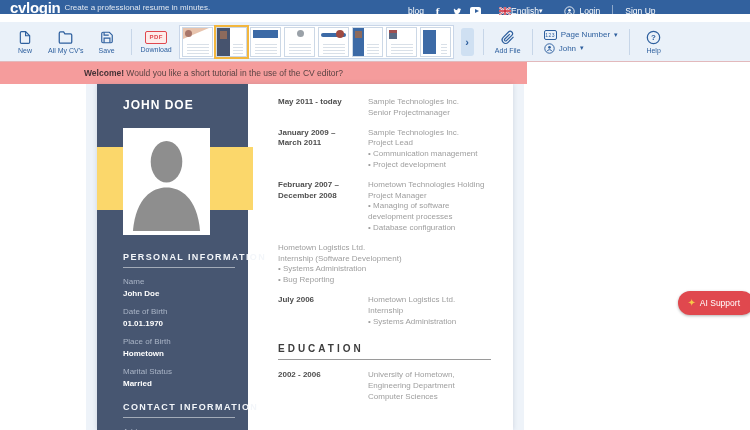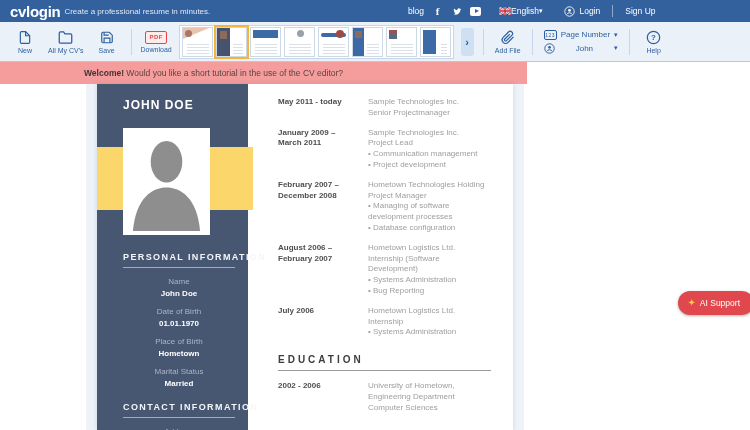--- a/index.html
+++ b/index.html
@@ -5,21 +5,21 @@
   :root{
     --navbar-blue:#32619e; --toolbar-bg:#eaf1f9; --tool-blue:#2d5f9e;
     --pink:#f59c9c; --navy:#2b3850; --sidebar:#475671; --yellow:#fbd76b;
     --red:#e0484e; --label-blue:#a9b4c6;
   }
   *{margin:0;padding:0;box-sizing:border-box;}
   html,body{width:750px;height:430px;overflow:hidden;}
   body{font-family:"Liberation Sans",sans-serif;background:#fff;position:relative;}
 
   
-  .navbar{position:absolute;top:0;left:0;width:750px;height:22px;background:var(--navbar-blue);
+  .navbar{position:absolute;top:0;left:0;width:750px;height:14px;background:var(--navbar-blue);
     display:flex;align-items:center;color:#fff;}
   .logo{font-size:15px;font-weight:bold;letter-spacing:-.3px;margin-left:10px;cursor:pointer;}
   .tagline{font-size:8px;color:rgba(255,255,255,.85);margin-left:4px;}
   .nav-right{position:absolute;left:408px;top:0;height:22px;display:flex;align-items:center;gap:8px;font-size:8.5px;}
   .nav-link{cursor:pointer;}
   .soc{display:inline-flex;align-items:center;justify-content:center;width:11px;height:11px;cursor:pointer;}
   .fb{font-family:"Liberation Serif",serif;font-weight:bold;font-size:11px;}
   .yt{width:12px;height:9px;background:#fff;border-radius:2px;position:relative;}
   .yt::after{content:"";position:absolute;left:4.5px;top:2.5px;border-left:4px solid var(--navbar-blue);
     border-top:2px solid transparent;border-bottom:2px solid transparent;}
@@ -54,41 +54,41 @@
   .t4 .dot{position:absolute;top:2px;left:12px;width:7px;height:7px;border-radius:50%;background:#9aa1a8;}
   .t5 .deco{position:absolute;top:5px;left:2px;right:2px;height:4px;background:#3c6aa6;border-radius:2px;}
   .t5 .dot{position:absolute;top:2px;right:4px;width:8px;height:8px;border-radius:50%;background:#9e4a42;}
   .t6 .deco{position:absolute;top:0;left:0;bottom:0;width:11px;background:#3c6aa6;}
   .t6 .dot{position:absolute;top:3px;left:2px;width:7px;height:7px;background:#8d6a5c;}
   .t7 .dot{position:absolute;top:2px;left:2px;width:8px;height:9px;background:#5a6a84;border-top:3px solid #a05050;}
   .t8 .deco{position:absolute;top:2px;left:2px;right:14px;bottom:2px;background:#3c6aa6;}
   .chev-btn{width:13px;height:28px;background:#cfe0f2;border-radius:3px;color:var(--tool-blue);
     display:flex;align-items:center;justify-content:center;font-size:11px;font-weight:bold;cursor:pointer;margin:0 4px;}
   .stack{display:flex;flex-direction:column;gap:3px;margin:0 6px;}
-  .stack-row{display:flex;align-items:center;gap:4px;font-size:8px;color:var(--tool-blue);cursor:pointer;white-space:nowrap;justify-content:space-between;}
+  .stack-row{display:flex;align-items:center;gap:4px;font-size:8px;color:var(--tool-blue);cursor:pointer;white-space:nowrap;}
   .pgnum-ic{width:13px;height:10px;border:1px solid var(--tool-blue);border-radius:2px;
     display:flex;align-items:center;justify-content:center;font-size:5px;color:var(--tool-blue);letter-spacing:.5px;}
 
   
   .alert{position:absolute;top:62px;left:0;width:527px;height:22px;background:var(--pink);
     display:flex;align-items:center;padding:0 10px 0 84px;}
   .alert-text{font-size:8.5px;color:#5a4343;}
   .alert-text b{color:#443236;}
   .alert-btns{margin-left:auto;display:flex;gap:7px;}
   .abtn{min-width:32px;height:13px;background:var(--navy);color:#fff;border:none;border-radius:3px;
     font-size:8px;font-weight:bold;font-family:"Liberation Sans",sans-serif;cursor:pointer;padding:0 8px;margin-top:40px;}
 
   
   .main{position:absolute;top:84px;left:0;right:0;bottom:0;background:#fff;}
   .gap-strip{position:absolute;top:0;bottom:0;width:11px;background:#eef3f9;}
   .gap-left{left:86px;} .gap-right{left:513px;}
   .page{position:absolute;left:97px;top:0;bottom:0;width:416px;background:#fff;
     box-shadow:0 0 5px rgba(60,80,110,.18);}
 
-  .cv-sidebar{position:absolute;left:0;top:0;bottom:0;width:151px;background:var(--sidebar);text-align:center;}
+  .cv-sidebar{position:absolute;left:0;top:0;bottom:0;width:151px;background:var(--sidebar);}
   .yellow-band{position:absolute;top:63px;left:0;width:156px;height:63px;background:var(--yellow);}
   .cv-name{position:absolute;top:14px;left:26px;color:#fff;font-size:12px;font-weight:600;letter-spacing:1px;cursor:pointer;}
   .photo{position:absolute;top:44px;left:26px;width:87px;height:107px;background:#fff;padding:4px;cursor:pointer;}
   .photo svg{display:block;width:100%;height:100%;background:#fff;}
   .side-info{position:absolute;top:168px;left:26px;right:13px;}
   .side-title{color:#f3f6fa;font-size:9px;font-weight:bold;letter-spacing:1.4px;
     padding-bottom:5px;border-bottom:1px solid rgba(255,255,255,.5);margin-bottom:9px;white-space:nowrap;}
   .pair{margin-bottom:9px;cursor:pointer;}
   .pair .lbl{font-size:8px;color:var(--label-blue);margin-bottom:3px;}
   .pair .val{font-size:8px;font-weight:bold;color:#fff;}
@@ -321,21 +321,20 @@
       <div class="entry">
         <div class="date">February 2007 – December 2008</div>
         <div class="det">
           <div>Hometown Technologies Holding</div>
           <div>Project Manager</div>
           <div>• Managing of software development processes</div>
           <div>• Database configuration</div>
         </div>
       </div>
       <div class="entry">
-        <div class="date">August 2006 – February 2007</div>
         <div class="det">
           <div>Hometown Logistics Ltd.</div>
           <div>Internship (Software Development)</div>
           <div>• Systems Administration</div>
           <div>• Bug Reporting</div>
         </div>
       </div>
       <div class="entry">
         <div class="date">July 2006</div>
         <div class="det">

